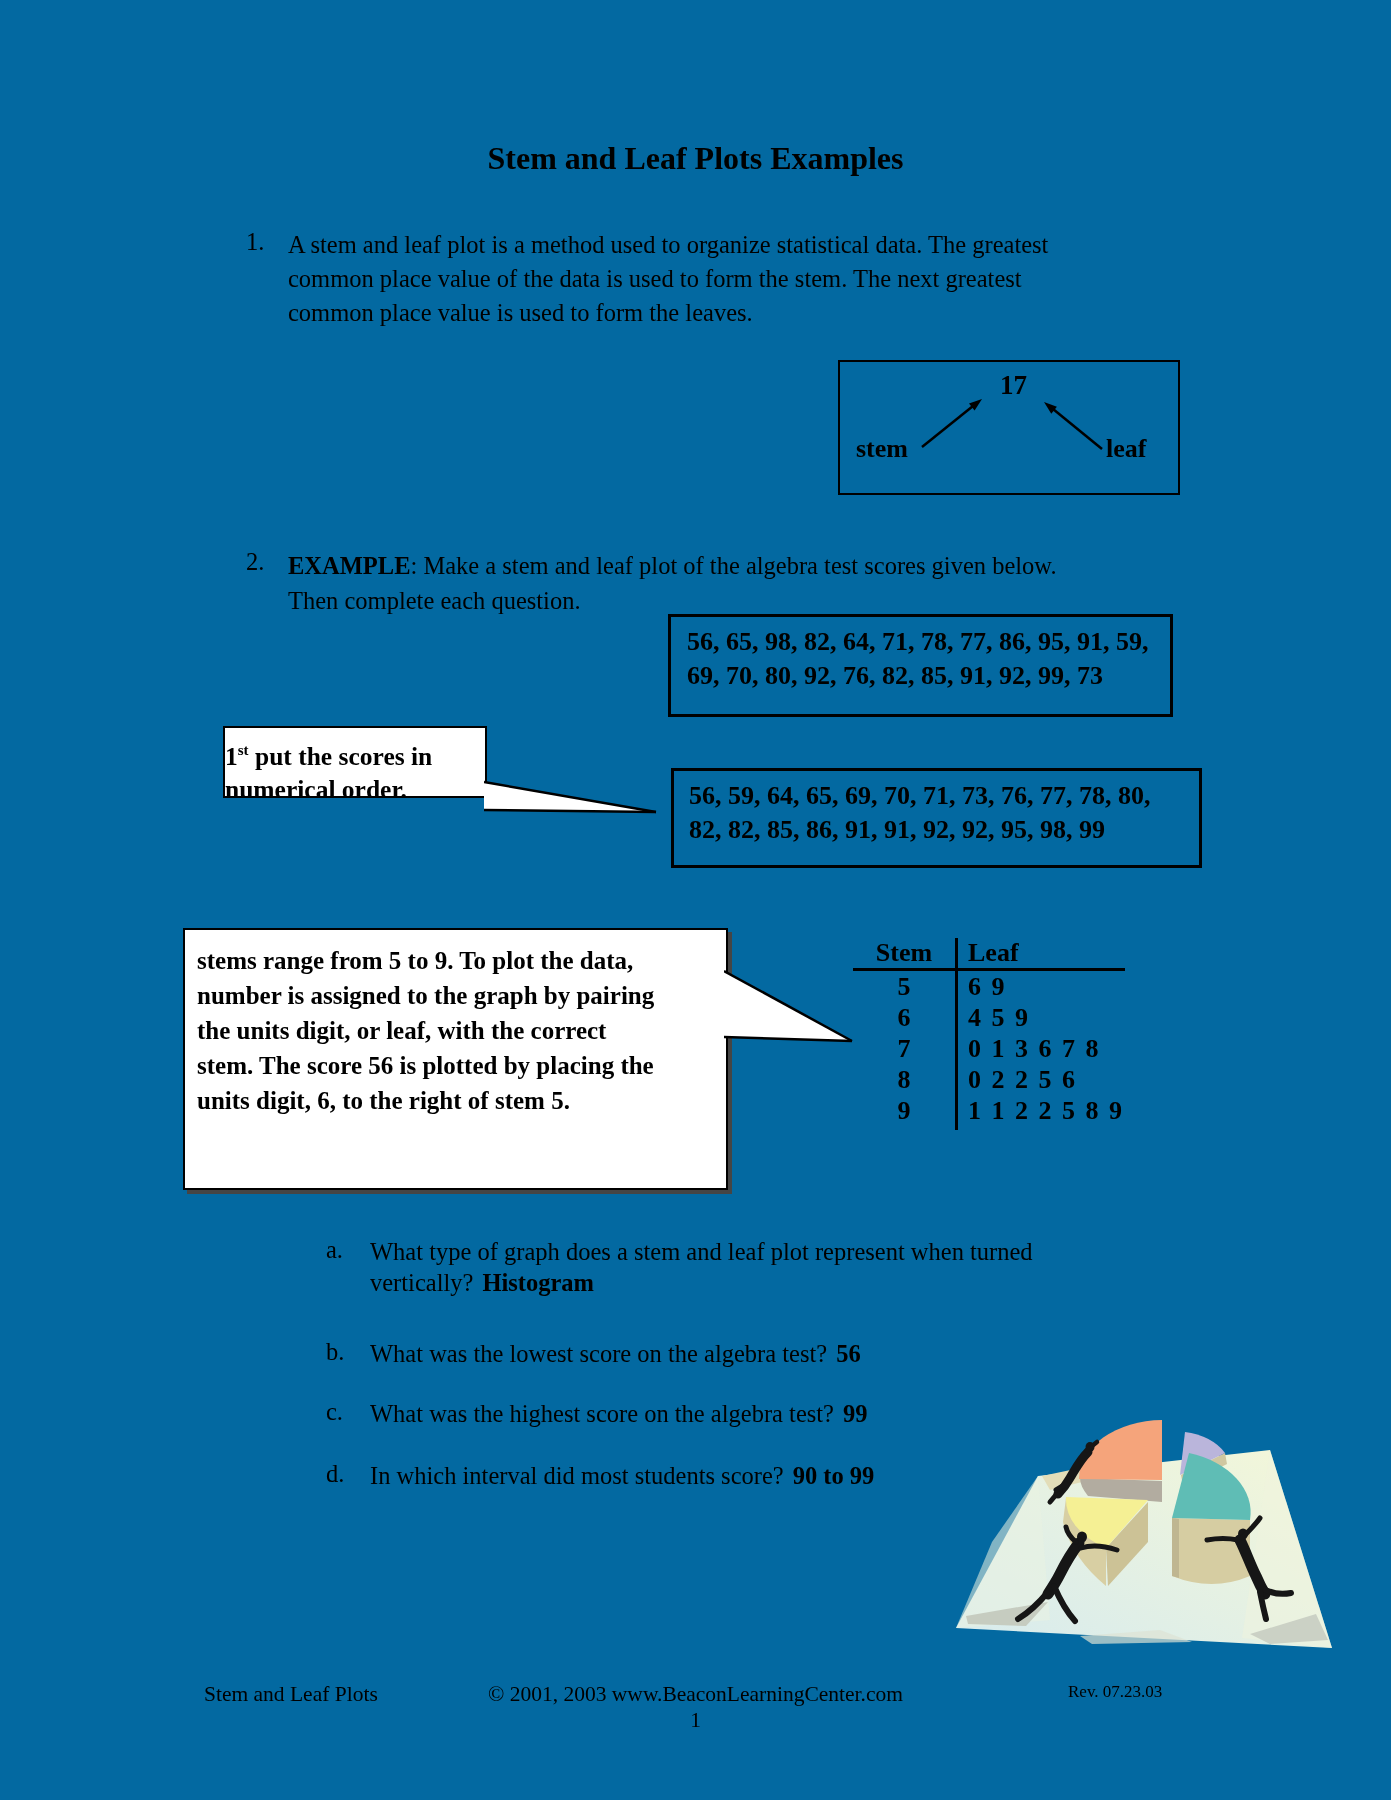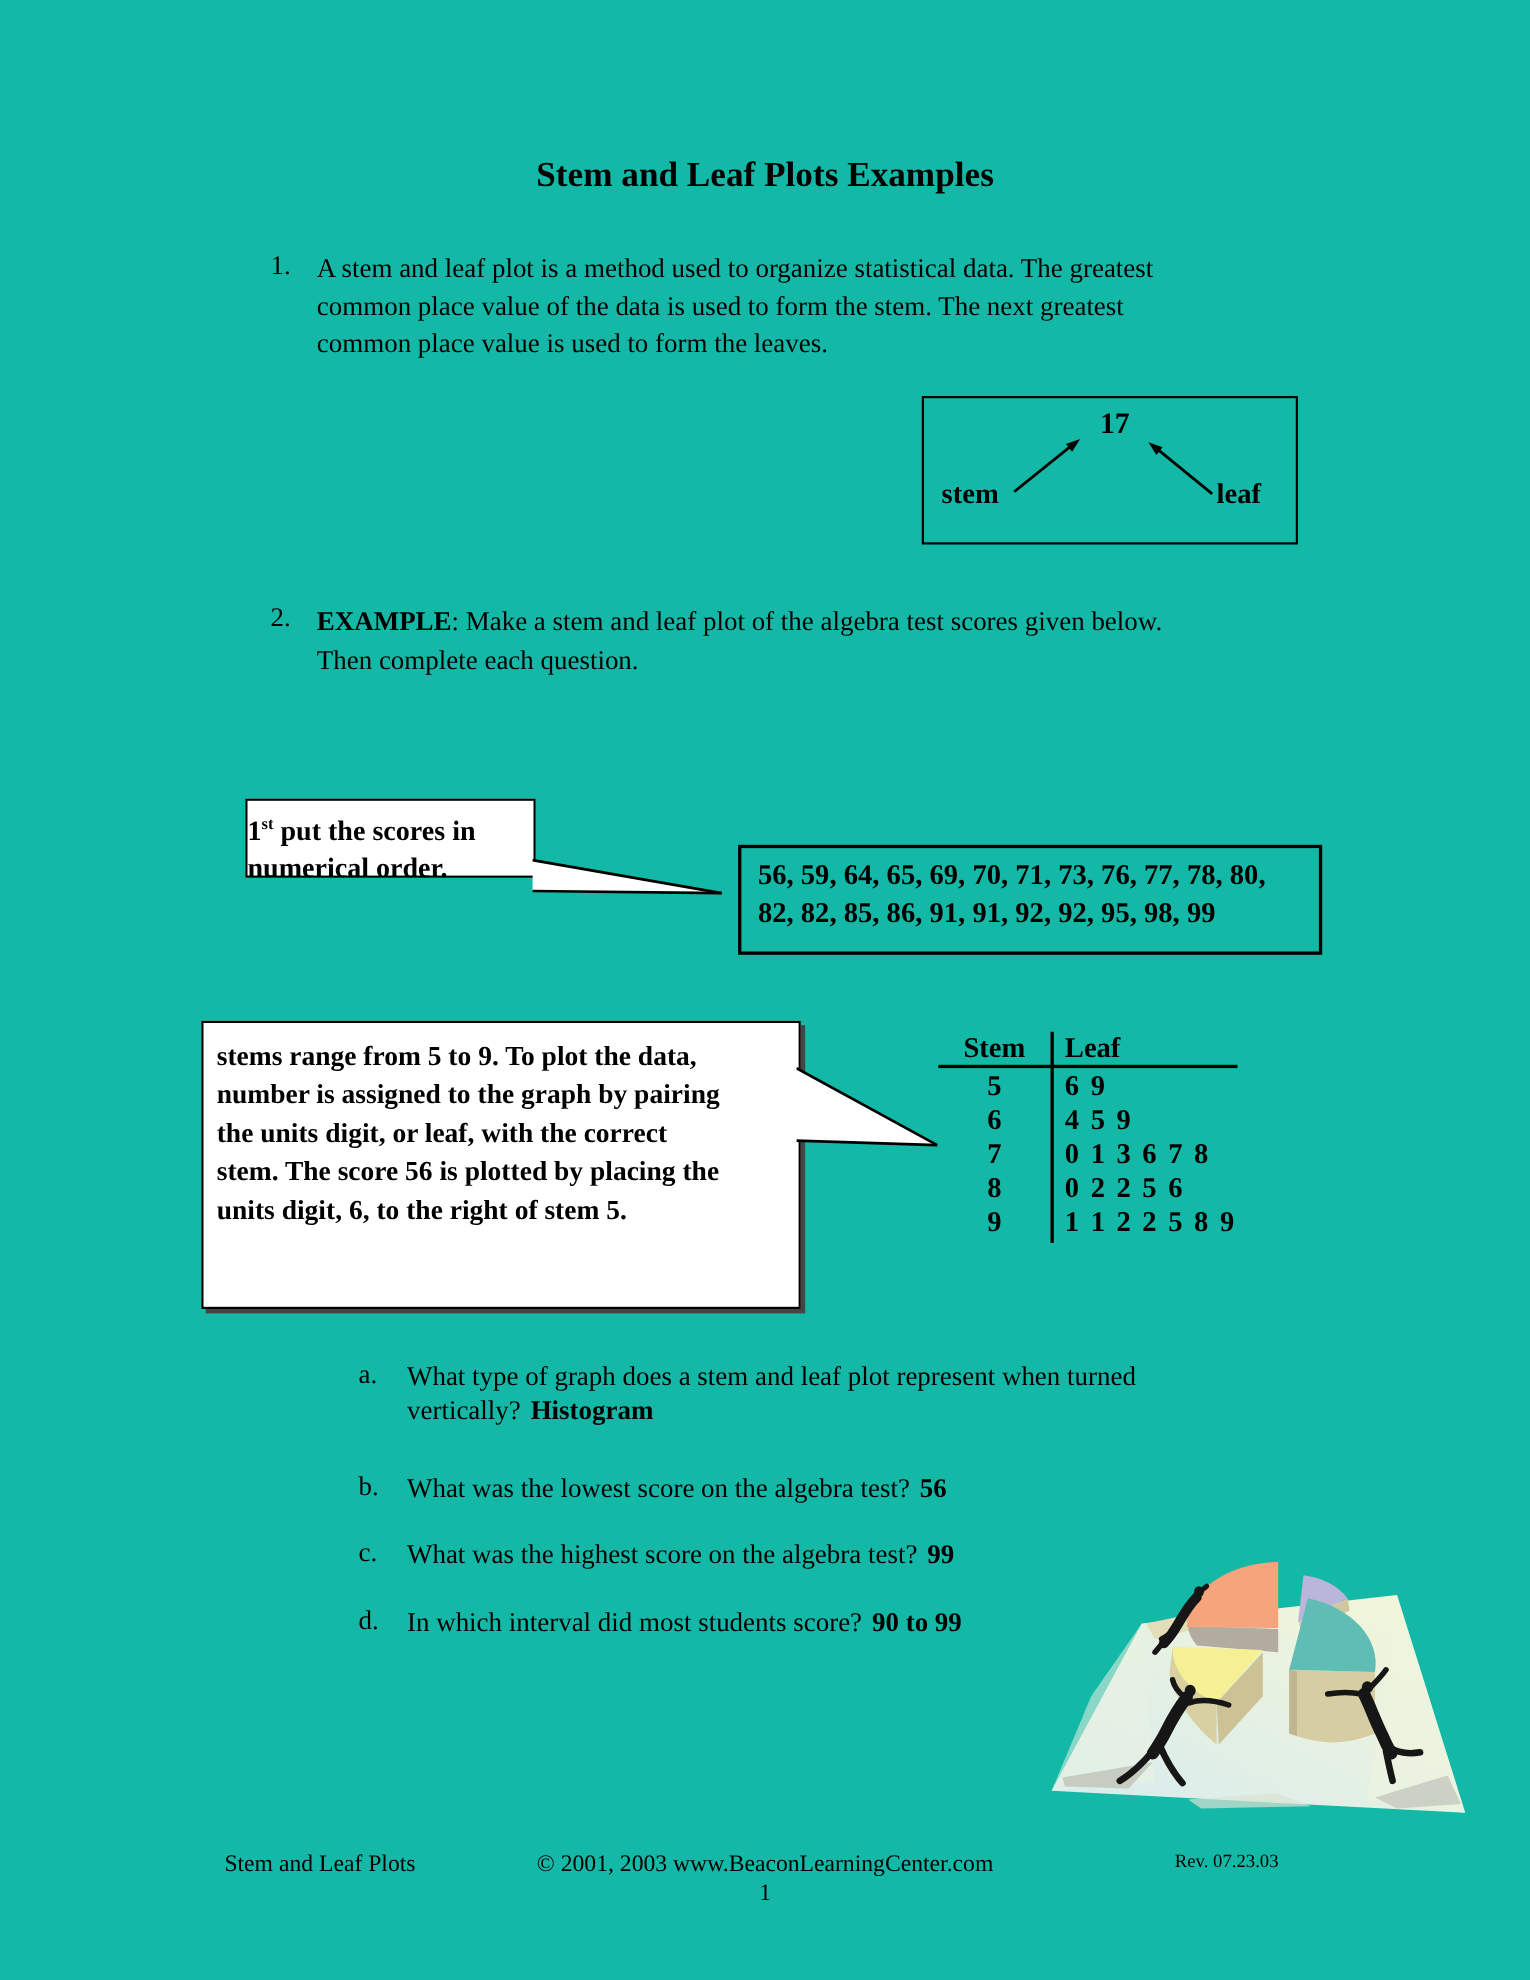--- a/index.html
+++ b/index.html
@@ -1,17 +1,17 @@
 <!DOCTYPE html>
 <html><head>
 <meta charset="utf-8">
 <style>
   html,body { margin:0; padding:0; background:#ffffff; }
   .page {
-    position:relative; width:1391px; height:1800px; background:#14b8a6;
+    position:relative; width:1391px; height:1800px; background:#0369a1;
     font-family:"Liberation Serif", serif; color:#000; overflow:hidden;
   }
   .title {
     position:absolute; top:140px; left:0; width:100%;
     text-align:center; font-size:32px; font-weight:bold;
   }
   .list-item { position:absolute; display:flex; font-size:24.5px; }
   .num { width:42px; flex:none; }
   .item-lines div { line-height:34px; }
   .b { font-weight:bold; }
@@ -86,20 +86,24 @@
   </div>
 
   <div class="list-item" style="left:246px; top:548px;">
     <span class="num">2.</span>
     <div class="item-lines">
       <div style="line-height:35px;"><span class="b">EXAMPLE</span><span>: Make a stem and leaf plot of the algebra test scores given below.</span></div>
       <div style="line-height:35px;">Then complete each question.</div>
     </div>
   </div>
 
+  <div class="data-box" style="left:668px; top:614px; width:505px; height:103px; padding:8px 0 0 16px;">
+    <div>56, 65, 98, 82, 64, 71, 78, 77, 86, 95, 91, 59,</div>
+    <div>69, 70, 80, 92, 76, 82, 85, 91, 92, 99, 73</div>
+  </div>
 
   <div class="callout" style="left:223px; top:726px; width:264px; height:72px; padding:6px 0 0 0;">
     <div><span>1</span><sup>st</sup><span> put the scores in</span></div>
     <div>numerical order.</div>
   </div>
   <svg class="pointer-svg" style="left:484px; top:776px;" width="185" height="42" viewBox="0 0 185 42">
     <polygon points="0,6 172,36 0,34" fill="#fff"></polygon>
     <line x1="0" y1="6" x2="172" y2="36" stroke="#000" stroke-width="2.5"></line>
     <line x1="0" y1="34" x2="172" y2="36" stroke="#000" stroke-width="2.5"></line>
   </svg>

